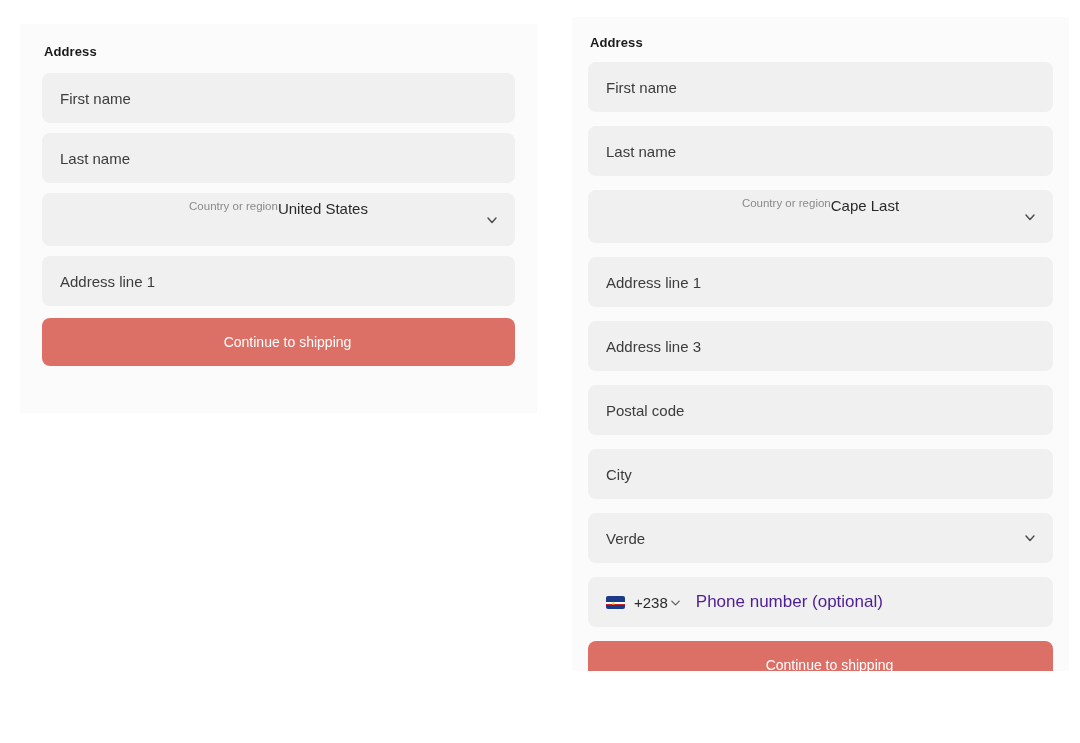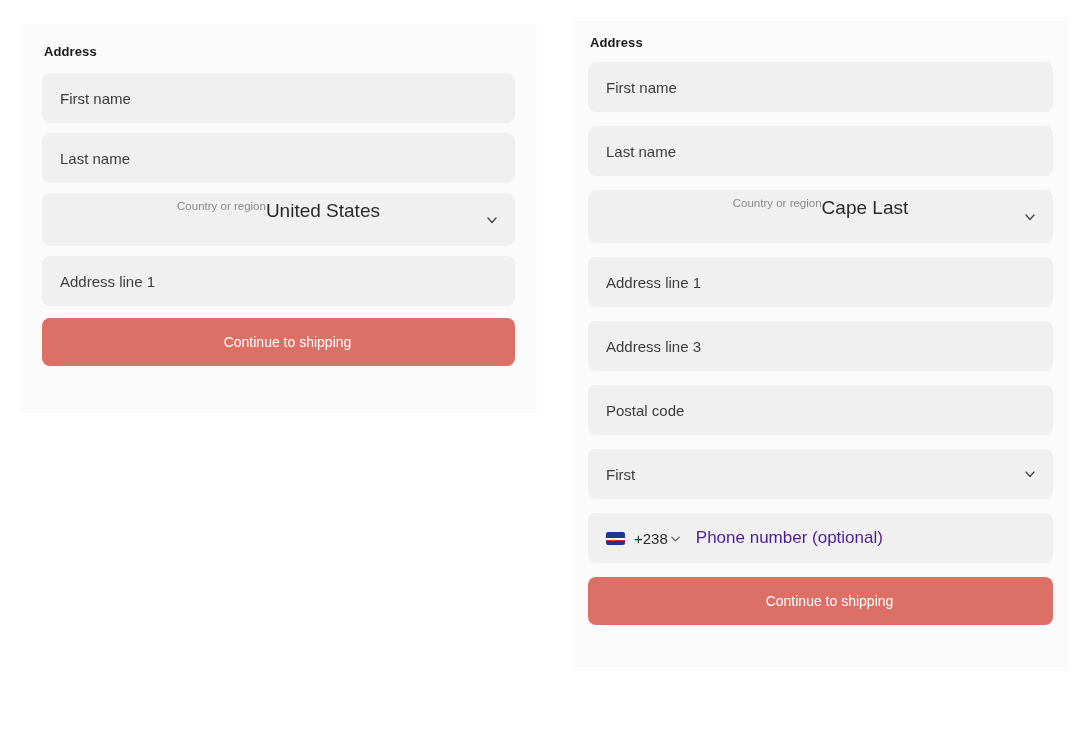--- a/index.html
+++ b/index.html
@@ -101,21 +101,21 @@
   }
 
   .floating-label {
     font-size: 11.5px;
     color: #8a8a8a;
     line-height: 1.2;
     margin-bottom: 2px;
   }
 
   .select-value {
-    font-size: 19px;
+    font-size: 15px;
     color: #2a2a2a;
     line-height: 1.2;
   }
 
   .chevron {
     position: absolute;
     right: 16px;
     top: 50%;
     transform: translateY(-50%);
     width: 14px;
@@ -285,23 +285,26 @@
     </div>
 
     <div class="field">
       <span class="field-placeholder">Address line 3</span>
     </div>
 
     <div class="field">
       <span class="field-placeholder">Postal code</span>
     </div>
 
-
-    <div class="field">
-      <span class="field-placeholder">First</span>
+    <div class="field">
+      <span class="field-placeholder">City</span>
+    </div>
+
+    <div class="field">
+      <span class="field-placeholder">Verde</span>
       <span class="chevron">
         <svg width="14" height="14" viewBox="0 0 14 14" fill="none" stroke="currentColor" stroke-width="1.4" stroke-linecap="round" stroke-linejoin="round">
             <polyline points="3,5 7,9.5 11,5"></polyline>
           </svg>
       </span>
     </div>
 
     <div class="phone-field">
       <span class="flag">
         <span class="stripe-w"></span>

